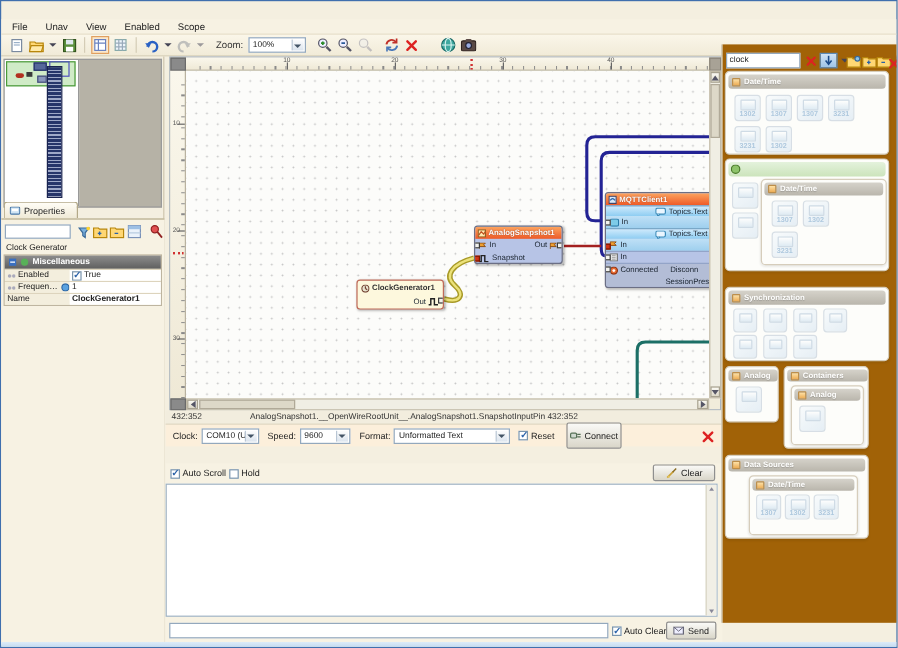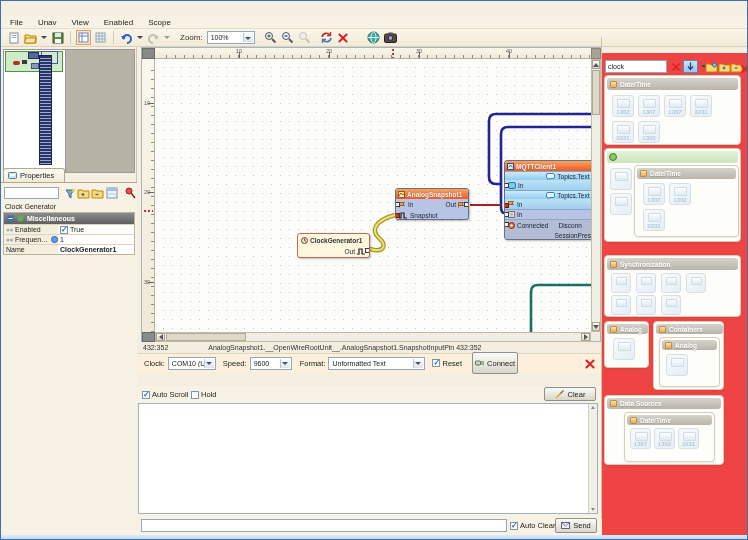--- a/index.html
+++ b/index.html
@@ -52,21 +52,21 @@
 .pin.red{background:#d03415;border-color:#7a1a00}
 .flag{width:7px;height:6px;flex:none}
 
 .statusbar{left:137px;top:341px;width:464px;height:12px;background:#f2edde;border-bottom:1px solid #ddd4bd;display:flex;align-items:center;font-size:7px;color:#333}
 .portrow{left:137px;top:353px;width:464px;height:18px;background:#fcefdb;display:flex;align-items:center;font-size:7.5px;color:#222}
 .tabrow{left:137px;top:371px;width:464px;height:14px;background:#f4efe0;border-bottom:1px solid #cfc6ae;display:flex;align-items:flex-end;padding-left:2px;font-size:7.5px}
 .tab{height:13px;display:flex;align-items:center;gap:3px;padding:0 6px;border:1px solid #b3a988;border-bottom:none;border-radius:3px 3px 0 0;margin-right:2px;color:#222}
 .btn{background:linear-gradient(#fafaf7,#d9d6c9);border:1px solid #8f8f8f;border-radius:2px;display:flex;align-items:center;justify-content:center;gap:3px;font-size:7.5px;color:#222}
 .ckrow{display:flex;align-items:center;gap:2px;font-size:7.5px;color:#222}
 
-.sidebar{left:601px;top:52px;width:146px;height:482px;background:#ef4444}
+.sidebar{left:601px;top:36px;width:146px;height:482px;background:#a16207}
 .tbx{position:absolute;background:#fdfdfa;border:1px solid #d6cdbb;border-radius:4px;box-shadow:0 1px 2px rgba(0,0,0,.08)}
 .tbxhdr{position:absolute;background:linear-gradient(#c9c5bb,#a39e92);border-radius:3px;opacity:.75;color:#fff;font-size:6.5px;font-weight:bold;display:flex;align-items:center;gap:3px;padding:0 3px;text-shadow:0 1px 1px rgba(0,0,0,.3)}
 .tbxhdr .hico{width:7px;height:7px;border-radius:1px;background:linear-gradient(#ffd98a,#e8921e);border:1px solid #a86a10;flex:none}
 .cicon{position:absolute;width:22px;height:22px;border:1px solid #c3cfda;border-radius:3px;background:linear-gradient(145deg,#f6fafd,#d9e7f2);opacity:.65}
 .cicon .pic{position:absolute;left:4px;top:3px;width:13px;height:9px;background:linear-gradient(#ffffff,#cfe2f0);border:1px solid #b7c9da;border-radius:1px}
 .cicon .num{position:absolute;left:0;right:0;bottom:1px;text-align:center;font-size:6px;font-weight:bold;color:#85add0}
 .redx{position:relative;width:10px;height:10px}
 .redx::before,.redx::after{content:"";position:absolute;left:-1px;top:4px;width:12px;height:2px;background:#d22;border-radius:1px}
 .redx::before{transform:rotate(45deg)}.redx::after{transform:rotate(-45deg)}
 .adrow{left:601px;top:518px;width:147px;height:18px;background:#f9eedb;border-top:1px solid #e2d8c2;display:flex;align-items:center;justify-content:flex-end;gap:5px;padding-right:4px;font-size:7.5px;font-weight:bold;color:#222}

